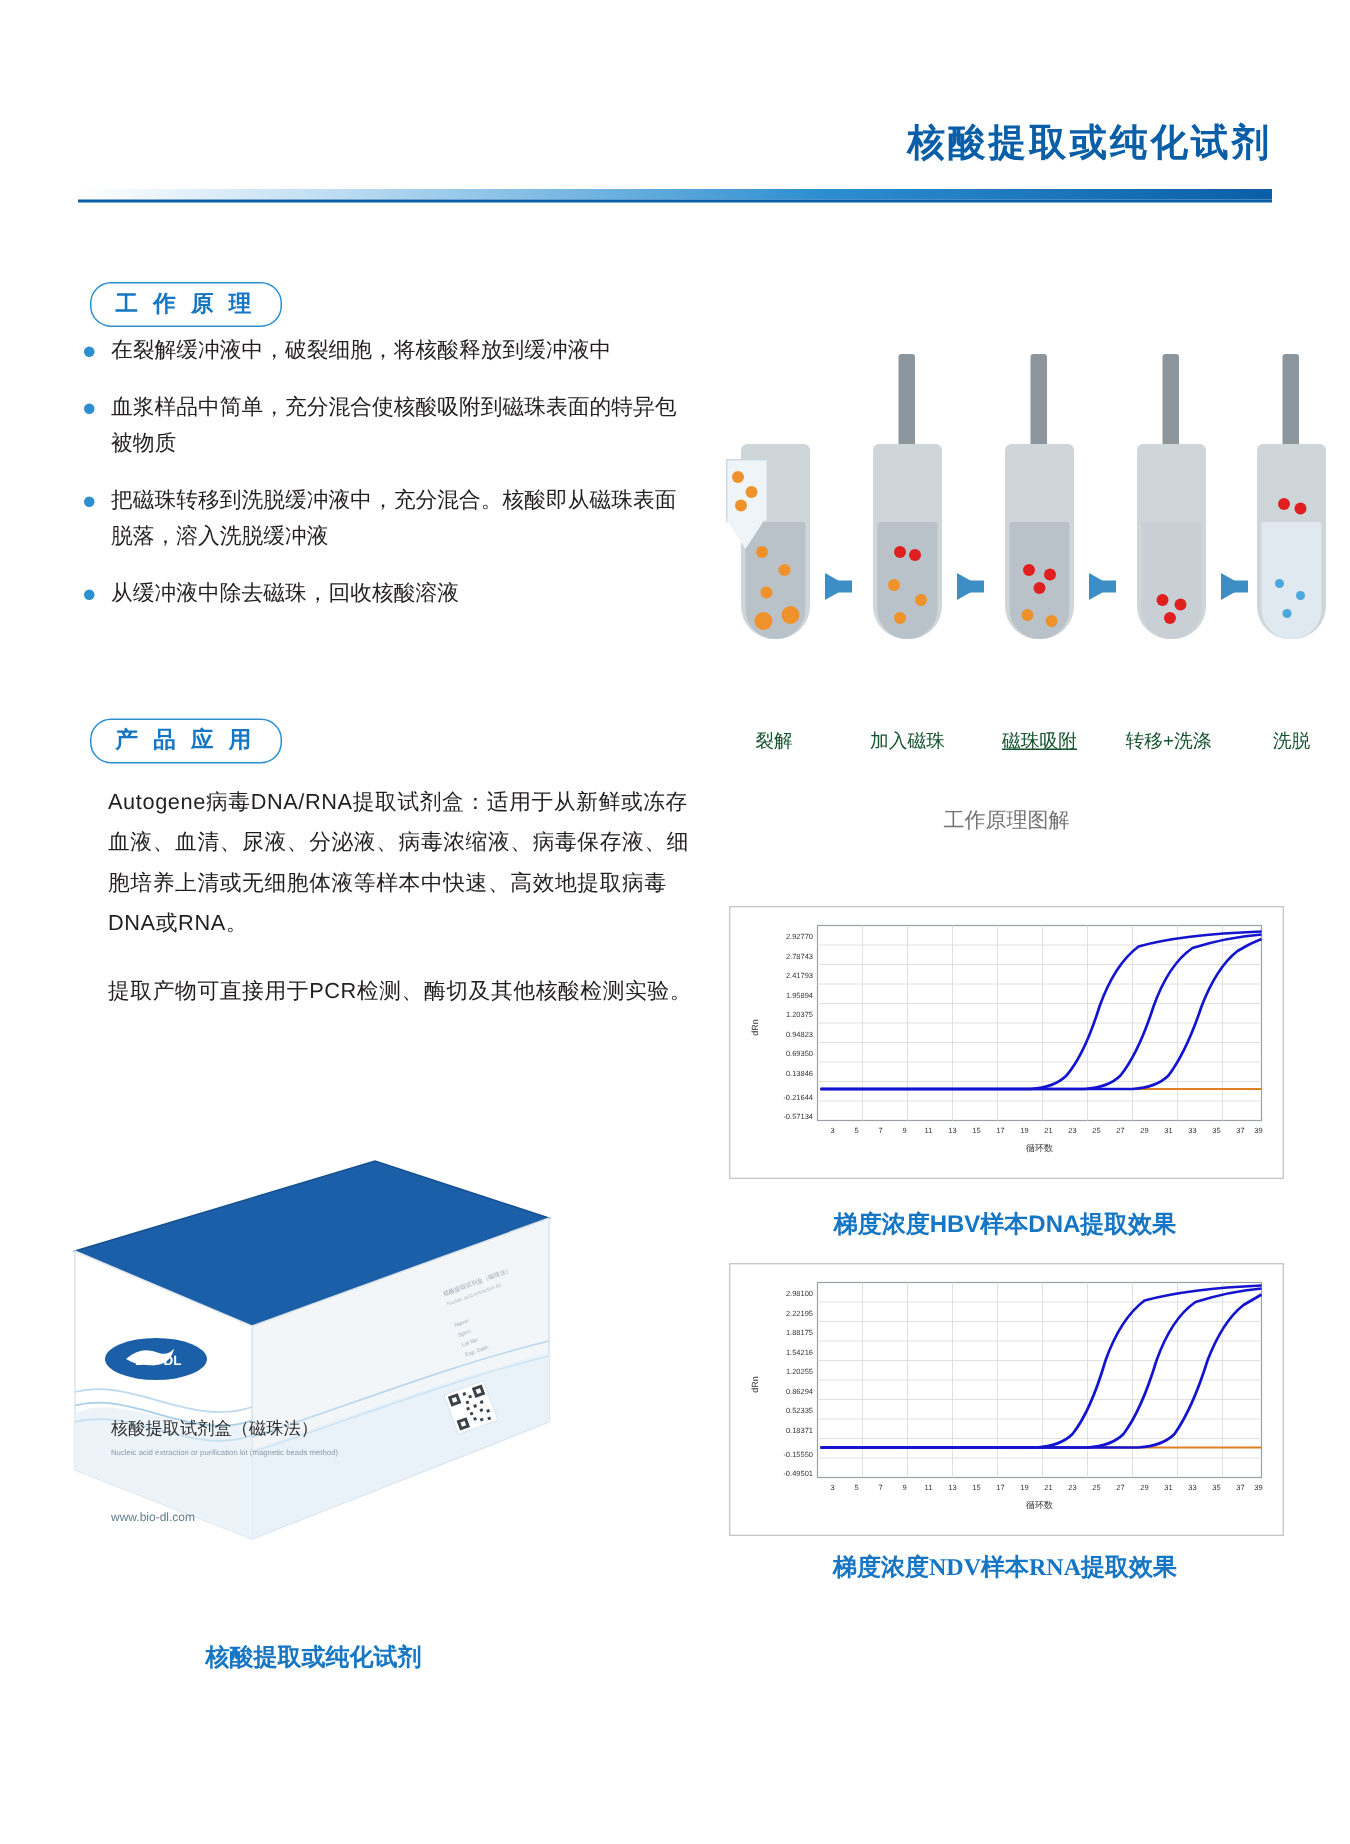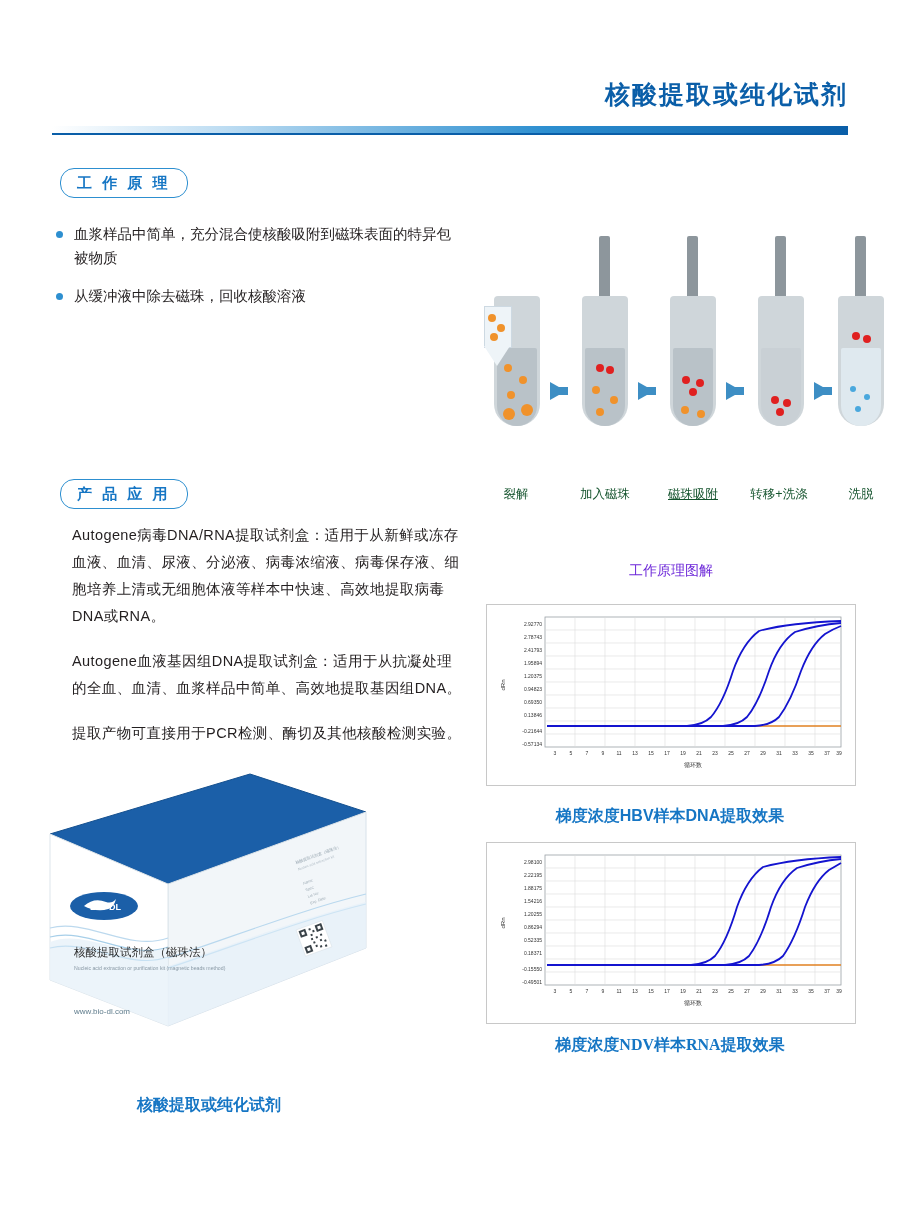--- a/index.html
+++ b/index.html
@@ -23,21 +23,21 @@
     position:absolute; left:52px; right:52px; top:133px; height:2px;
     background:#0a5ea8;
   }
   
   .pill{
     position:absolute; height:28px; line-height:28px;
     padding:0 16px; border:1.5px solid #2d8fd0; border-radius:14px;
     color:#1676c4; font-size:15px; letter-spacing:3px; font-weight:bold;
     background:#fff;
   }
-  #pill-principle{ left:60px; top:168px; }
+  #pill-principle{ left:60px; top:188px; }
   #pill-application{ left:60px; top:479px; }
 
   
   .bullets{ position:absolute; left:52px; top:222px; width:400px; }
   .bullet{
     position:relative; padding-left:22px; margin-bottom:14px;
     font-size:14.5px; line-height:24px; color:#231f20;
   }
   .bullet::before{
     content:""; position:absolute; left:4px; top:9px;
@@ -87,22 +87,22 @@
   .pipette .pbody{
     position:absolute; left:2px;top:0;width:26px;height:40px;
     background:#eef4f8;border:1px solid #cdd9e2;
   }
   .pipette .ptip{
     position:absolute;left:2px;top:40px;width:0;height:0;
     border-left:13px solid transparent;border-right:13px solid transparent;
     border-top:20px solid #eef4f8;
   }
   .diagram-caption{
-    position:absolute; left:486px; top:562px; width:370px; text-align:center;
-    font-size:14px; color:#6d28d9;
+    position:absolute; left:486px; top:538px; width:370px; text-align:center;
+    font-size:14px; color:#737373;
   }
   
   .chartbox{
     position:absolute; left:486px; width:368px; height:180px;
     border:1px solid #c8c8c8; background:#fff;
   }
   #chart1{ top:604px; }
   #chart2{ top:842px; }
   .chart-caption{
     position:absolute; left:486px; width:368px; text-align:center;
@@ -121,29 +121,30 @@
 </head>
 <body>
 
 <div class="page-title">核酸提取或纯化试剂</div>
 <div class="header-rule"></div>
 <div class="header-rule2"></div>
 
 <div class="pill" id="pill-principle">工 作 原 理</div>
 
 <div class="bullets">
+  <div class="bullet">在裂解缓冲液中，破裂细胞，将核酸释放到缓冲液中</div>
   <div class="bullet">血浆样品中简单，充分混合使核酸吸附到磁珠表面的特异包被物质</div>
+  <div class="bullet">把磁珠转移到洗脱缓冲液中，充分混合。核酸即从磁珠表面脱落，溶入洗脱缓冲液</div>
   <div class="bullet">从缓冲液中除去磁珠，回收核酸溶液</div>
 </div>
 
 <div class="pill" id="pill-application">产 品 应 用</div>
 
 <div class="apps">
   <p>Autogene病毒DNA/RNA提取试剂盒：适用于从新鲜或冻存血液、血清、尿液、分泌液、病毒浓缩液、病毒保存液、细胞培养上清或无细胞体液等样本中快速、高效地提取病毒DNA或RNA。</p>
-  <p>Autogene血液基因组DNA提取试剂盒：适用于从抗凝处理的全血、血清、血浆样品中简单、高效地提取基因组DNA。</p>
   <p>提取产物可直接用于PCR检测、酶切及其他核酸检测实验。</p>
 </div>
 
 <div class="diagram">
 
   <div class="tube" style="left:8px;">
     <div class="body"></div>
     <div class="liquid" style="top:112px;height:78px;background:#b9c2c8;"></div>
     <div class="dot o" style="left:10px;top:128px;"></div>
     <div class="dot o" style="left:25px;top:140px;"></div>

